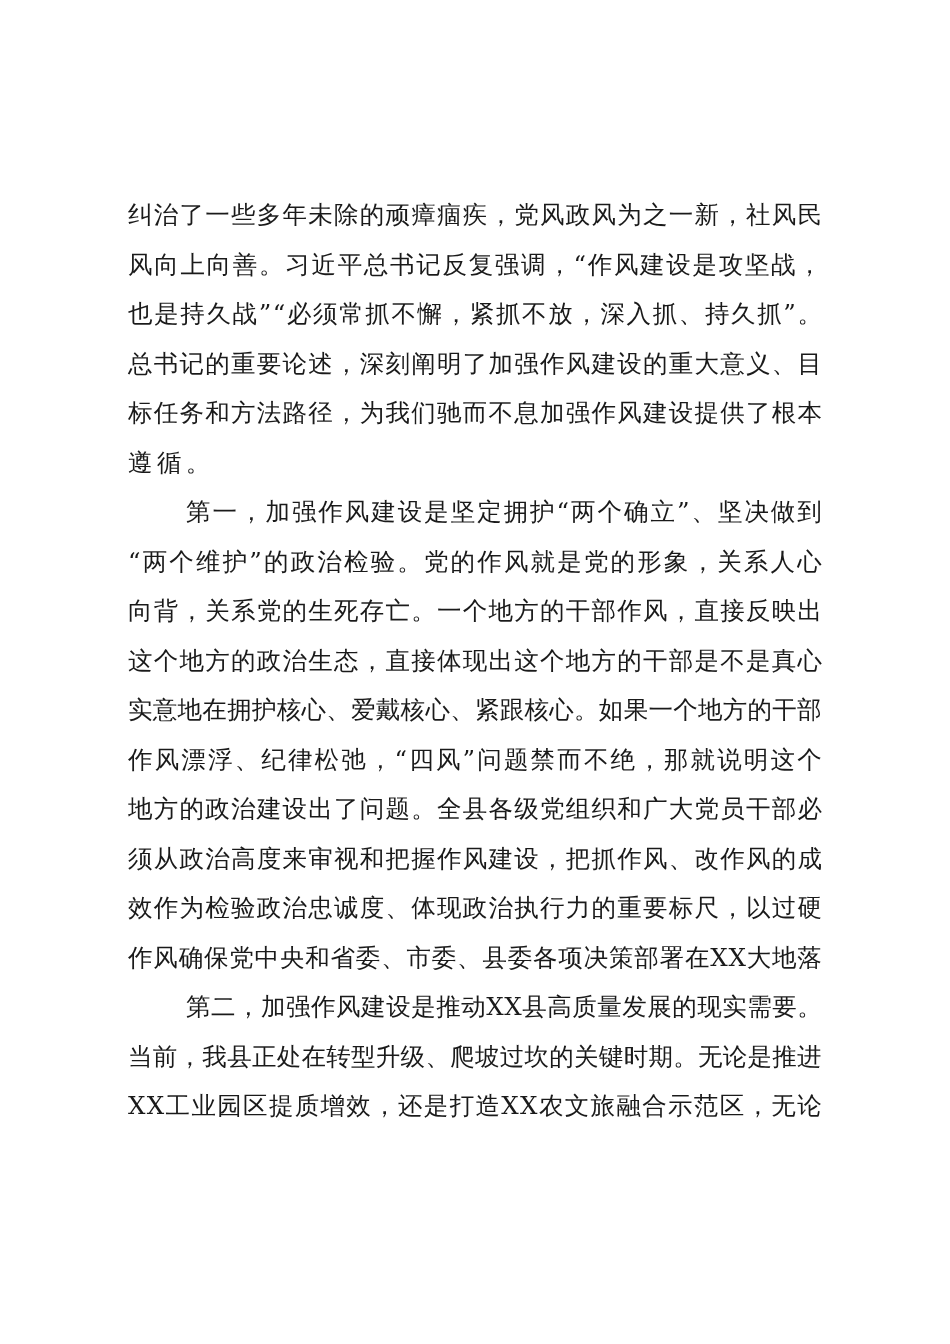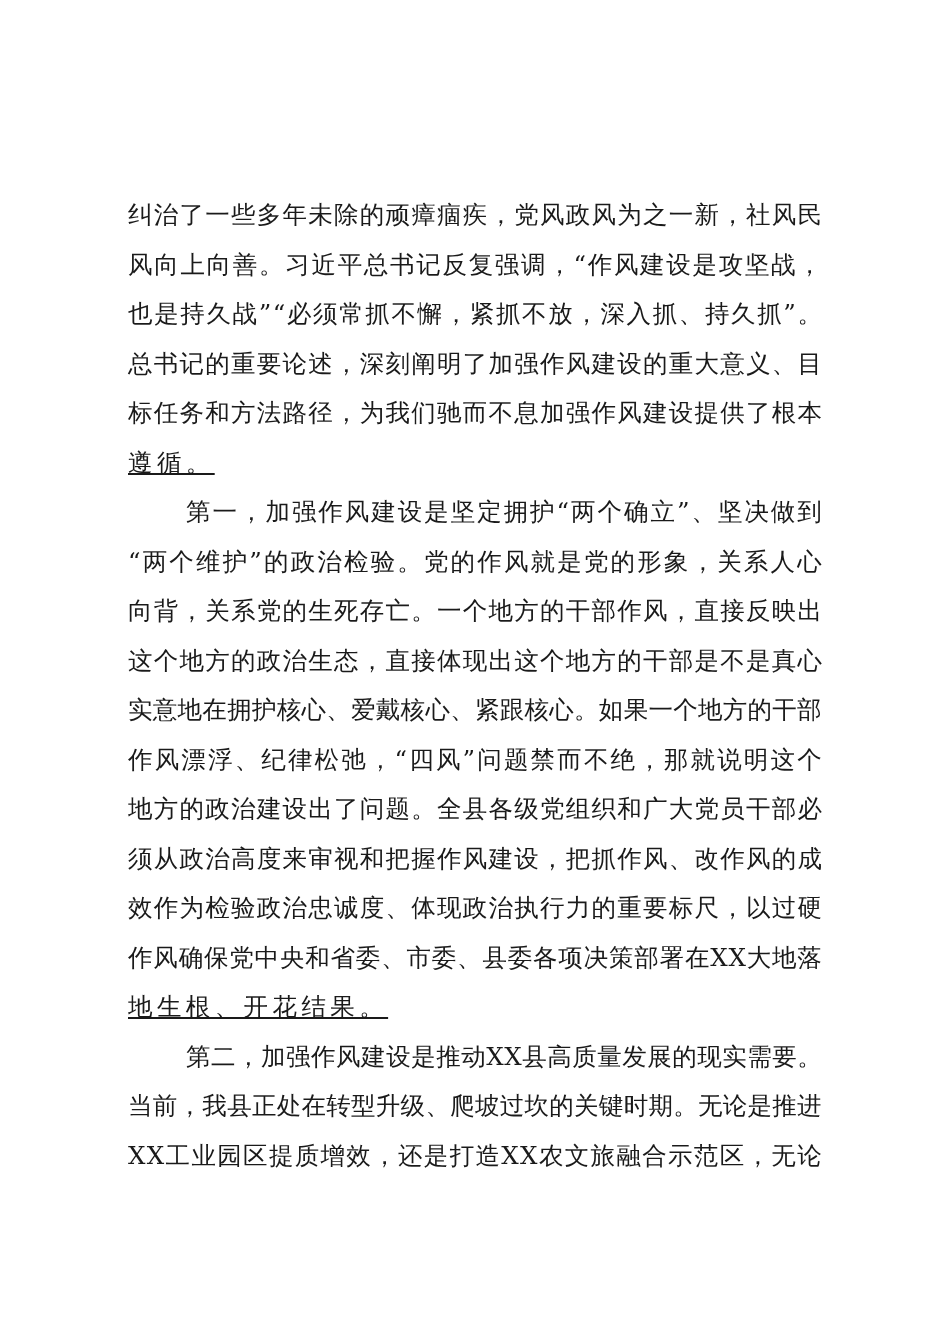--- a/index.html
+++ b/index.html
@@ -34,21 +34,20 @@
     display: block;
     height: 49.5px;
     white-space: nowrap;
     text-align: justify;
     text-align-last: justify;
     letter-spacing: 0;
   }
   .line.last {
     text-align-last: left;
     letter-spacing: 4.4px;
-    text-decoration: underline;
   }
   .line.indent {
     padding-left: 58px;
   }
 </style>
 </head>
 <body>
 
 <div class="page">
   <div class="body-text">
@@ -487,21 +486,20 @@
           <span>策</span>
           <span>部</span>
           <span>署</span>
           <span>在</span>
           <span>X</span>
           <span>X</span>
           <span>大</span>
           <span>地</span>
           <span>落</span>
         </span>
-      <span class="line last">地生根、开花结果。</span>
     </div>
 
     <div>
       <span class="line indent" style="display: flex; justify-content: space-between;">
           <span>第</span>
           <span>二</span>
           <span>，</span>
           <span>加</span>
           <span>强</span>
           <span>作</span>

